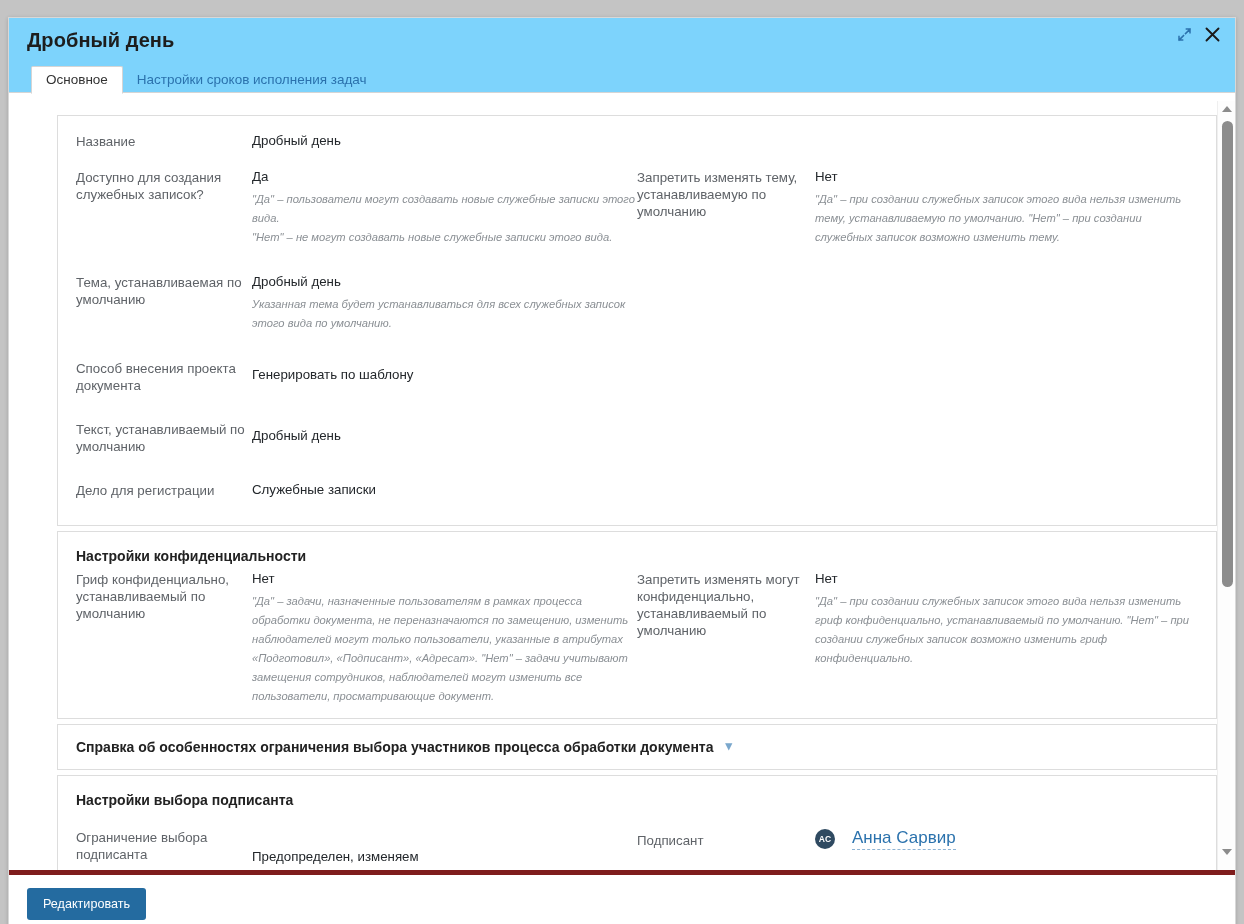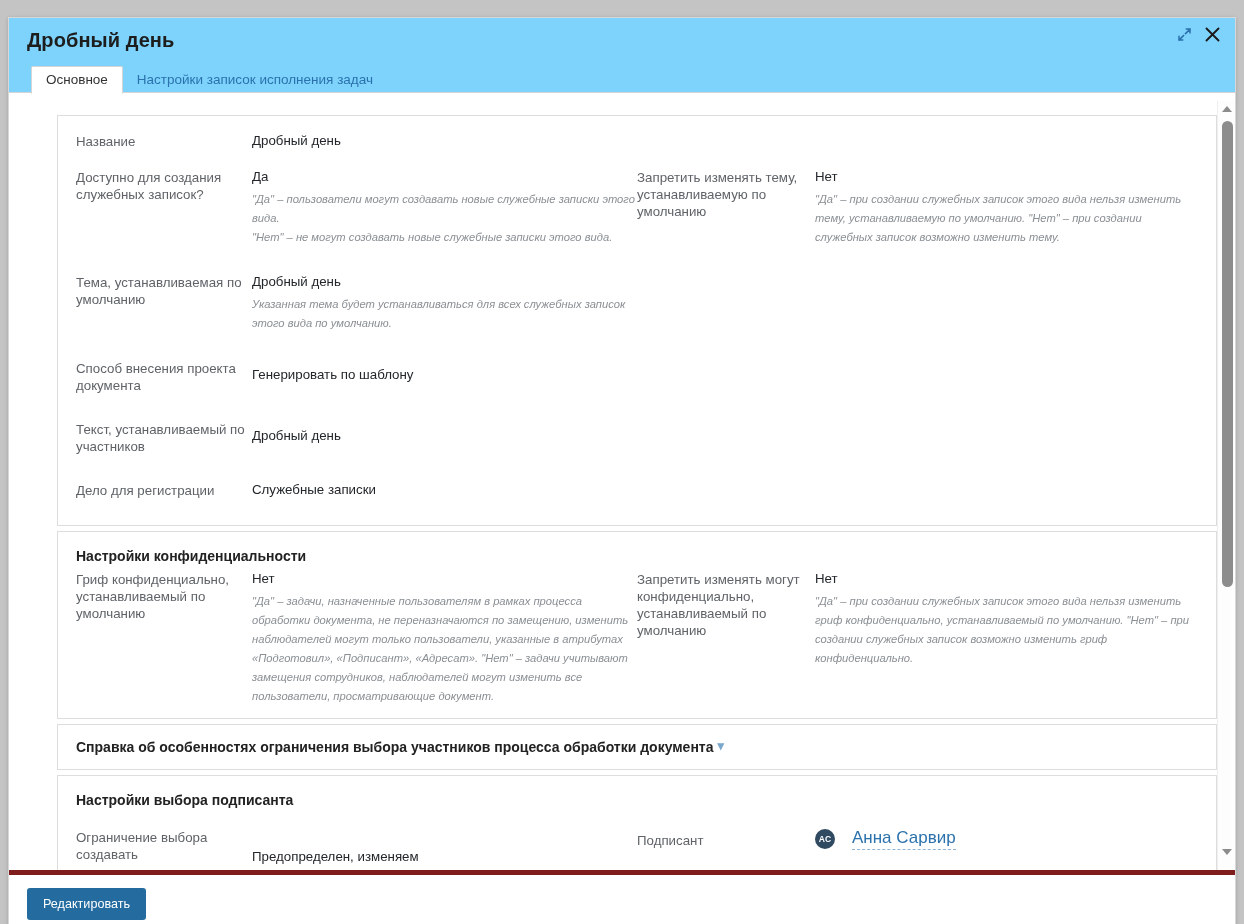--- a/index.html
+++ b/index.html
@@ -85,21 +85,21 @@
     padding: 16px 18px 12px 18px;
   }
   .card-compact { padding: 14px 18px; }
 
   .sect-title {
     font-size: 14px; font-weight: bold; color: #222;
     margin: 0 0 6px 0;
   }
   .help-title {
     font-size: 14px; font-weight: bold; color: #222;
-    display: flex; gap: 4px;
+    display: flex; gap: 12px;
   }
   .chev { color: #7aa7cc; font-size: 13px; line-height: 1; }
 
   .row { display: flex; align-items: flex-start; }
   .col { display: flex; align-items: flex-start; width: 50%; }
 
   .lbl {
     flex: 0 0 170px;
     font-size: 13.3px; color: #5f6368;
     line-height: 17px; padding-top: 1px;
@@ -195,21 +195,21 @@
       <span class="ctrl ctrl-close">
         <svg width="17" height="17" viewBox="0 0 17 17">
           <path d="M2.5 2.5 L14.5 14.5 M14.5 2.5 L2.5 14.5" stroke="#1a1a1a" stroke-width="1.9" stroke-linecap="round"></path>
         </svg>
       </span>
     </div>
   </div>
 
   <div class="tabstrip">
     <div class="tab tab-active">Основное</div>
-    <div class="tab tab-inactive">Настройки записок исполнения задач</div>
+    <div class="tab tab-inactive">Настройки сроков исполнения задач</div>
   </div>
 
   <div class="body-wrap">
 
     <div class="scroll-area">
 
       <div class="card">
 
         <div class="row">
           <div class="col">
@@ -263,21 +263,21 @@
               <div class="val-main" style="margin-top:7px">Генерировать по шаблону</div>
             </div>
           </div>
           <div class="col"></div>
         </div>
 
         <div class="spacer-26"></div>
 
         <div class="row">
           <div class="col">
-            <div class="lbl">Текст, устанавливаемый по участников</div>
+            <div class="lbl">Текст, устанавливаемый по умолчанию</div>
             <div class="val">
               <div class="val-main" style="margin-top:7px">Дробный день</div>
             </div>
           </div>
           <div class="col"></div>
         </div>
 
         <div class="spacer-26"></div>
 
         <div class="row">
@@ -321,21 +321,21 @@
         </div>
       </div>
 
       <div class="card">
         <div class="sect-title">Настройки выбора подписанта</div>
 
         <div class="spacer-14"></div>
 
         <div class="row">
           <div class="col">
-            <div class="lbl">Ограничение выбора создавать</div>
+            <div class="lbl">Ограничение выбора подписанта</div>
             <div class="val">
               <div class="val-main" style="margin-top:20px">Предопределен, изменяем</div>
             </div>
           </div>
           <div class="col">
             <div class="lbl lbl-wide" style="padding-top:4px">Подписант</div>
             <div class="val">
               <div class="person">
                 <span class="avatar">АС</span>
                 <span class="person-link">Анна Сарвир</span>

